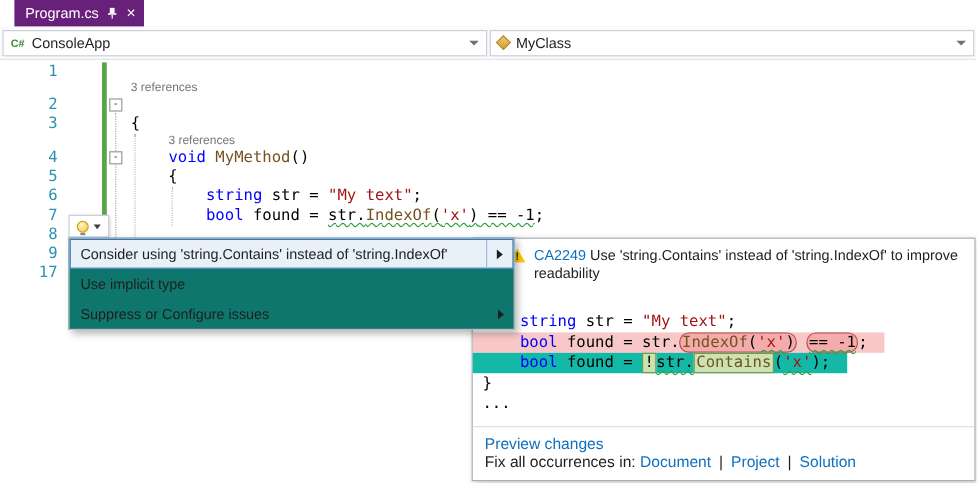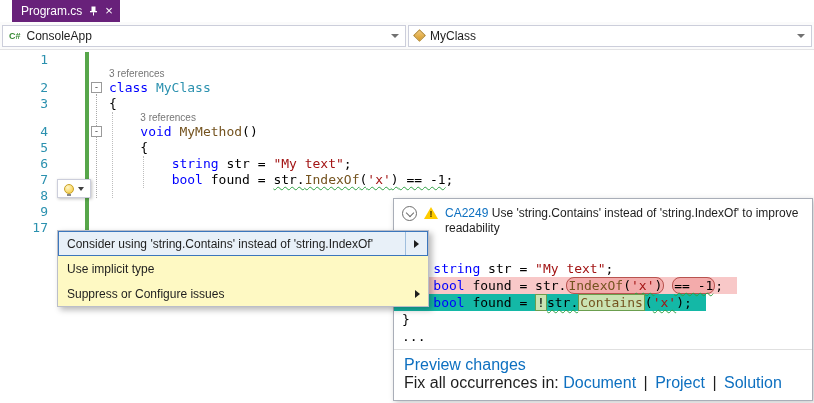--- a/index.html
+++ b/index.html
@@ -52,23 +52,23 @@
   .bulbbox { position:absolute; left:57px; top:129px; width:34px; height:19px; background:#fff;
              border:1px solid #CCCEDB; display:flex; align-items:center; justify-content:center;
              gap:4px; z-index:25; box-shadow:1px 1px 3px rgba(0,0,0,.25); cursor:pointer; }
   .bulb { width:10px; height:10px; border-radius:50%; position:relative;
           background:radial-gradient(circle at 35% 30%, #FFF6C9, #F5C731); border:1px solid #C9A227; }
   .bulb::after { content:""; position:absolute; left:2px; bottom:-3px; width:4px; height:2px; background:#8A8A8A; }
   .bulbarrow { width:0; height:0; border-left:3.5px solid transparent;
                border-right:3.5px solid transparent; border-top:4px solid #3F3F3F; }
 
   
-  .menu { position:absolute; left:57px; top:148px; width:372px; background:#fef9c3;
+  .menu { position:absolute; left:57px; top:148px; width:372px; background:#0f766e;
           border:1px solid #BBBEC9; box-shadow:3px 3px 6px rgba(0,0,0,.28); z-index:30;
-          font-family:"Liberation Sans",sans-serif; font-size:12px;margin-top:32px; }
+          font-family:"Liberation Sans",sans-serif; font-size:12px; }
   .menu-item { height:25px; display:flex; align-items:center; padding-left:9px;
                color:#1E1E1E; cursor:pointer; position:relative; }
   .menu-item.selected { background:#E8F0F8; border:1px solid #3B76BC; padding-left:8px; }
   .arrowcell { margin-left:auto; align-self:stretch; width:22px; display:flex;
                align-items:center; justify-content:center; border-left:1px solid #9FBEDD; }
   .subarrow { width:0; height:0; border-top:4px solid transparent; border-bottom:4px solid transparent;
               border-left:5px solid #1E1E1E; }
   .plainarrowcell { margin-left:auto; width:22px; display:flex; align-items:center; justify-content:center; }
 
   
@@ -89,21 +89,21 @@
                 font-size:9px; font-weight:bold; color:#403000; line-height:11px; }
   .code-link { color:#0E70C0; cursor:pointer; }
   .pop-code { padding:3px 0 2px; font-family:"DejaVu Sans Mono","Liberation Mono",monospace;
               font-size:13px; }
   .pline { min-height:17px; line-height:17px; white-space:pre; padding:0 14px 0 8px; width:max-content; }
   .pline.removed { background:#F8C8C8; }
   .pline.added { background:#14b8a6; }
   .dbox { border:1px solid; padding:0 1px; }
   .dbox.red { border-color:#B85450; background:#F3ABAB;border-radius:8px; }
   .dbox.green { border-color:#6B9E4E; background:#CBE3B3; }
-  .pop-footer { margin-top:auto; border-top:1px solid #E0E0E0; padding:6px 10px 8px; font-size:16px; color:#1E1E1E; }
+  .pop-footer { margin-top:auto; border-top:1px solid #E0E0E0; padding:6px 10px 8px; font-size:13px; color:#1E1E1E; }
   .pop-footer .fixline { }
   .link { color:#0E70C0; cursor:pointer; }
   .sep { color:#1E1E1E; margin:0 3px; }
 </style>
 </head>
 <body>
 
 <div class="window">
 
   <div class="tabbar">
@@ -142,21 +142,20 @@
     <div id="editor-lines">
         <div class="eline">
           <span class="ln">1</span>
           <span class="foldcol"></span>
           <span class="codespan"></span>
         </div>
         <div class="refs" style="margin-left: 109px;">3 references</div>
         <div class="eline">
           <span class="ln">2</span>
           <span class="foldcol foldbox">-</span>
-          <span class="codespan"><span class="tk kw">class </span><span class="tk type">MyClass</span></span>
         </div>
         <div class="eline">
           <span class="ln">3</span>
           <span class="foldcol"></span>
           <span class="codespan"><span class="tk plain">{</span></span>
         </div>
         <div class="refs" style="margin-left: 140.32px;">3 references</div>
         <div class="eline">
           <span class="ln">4</span>
           <span class="foldcol foldbox">-</span>

